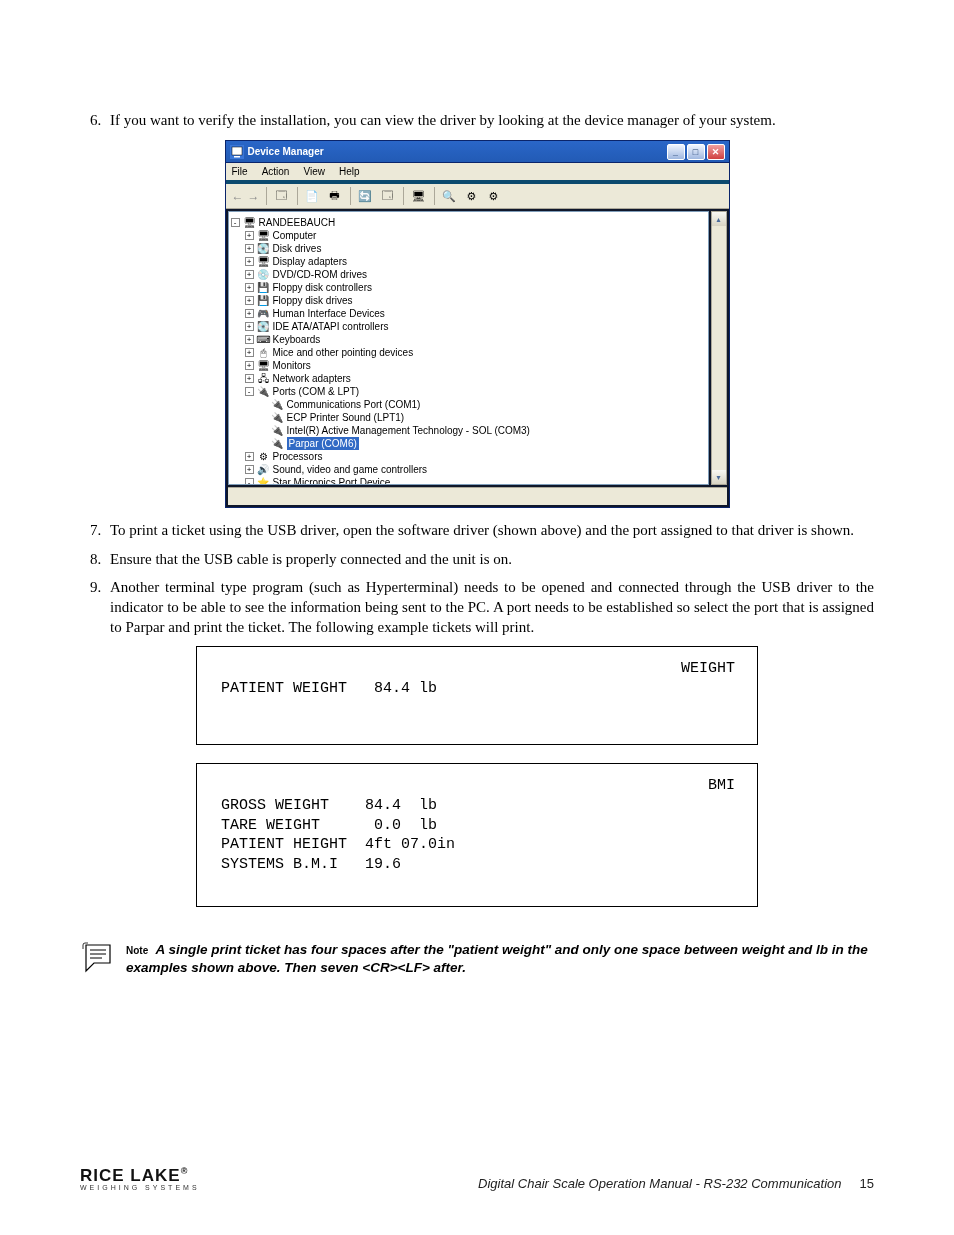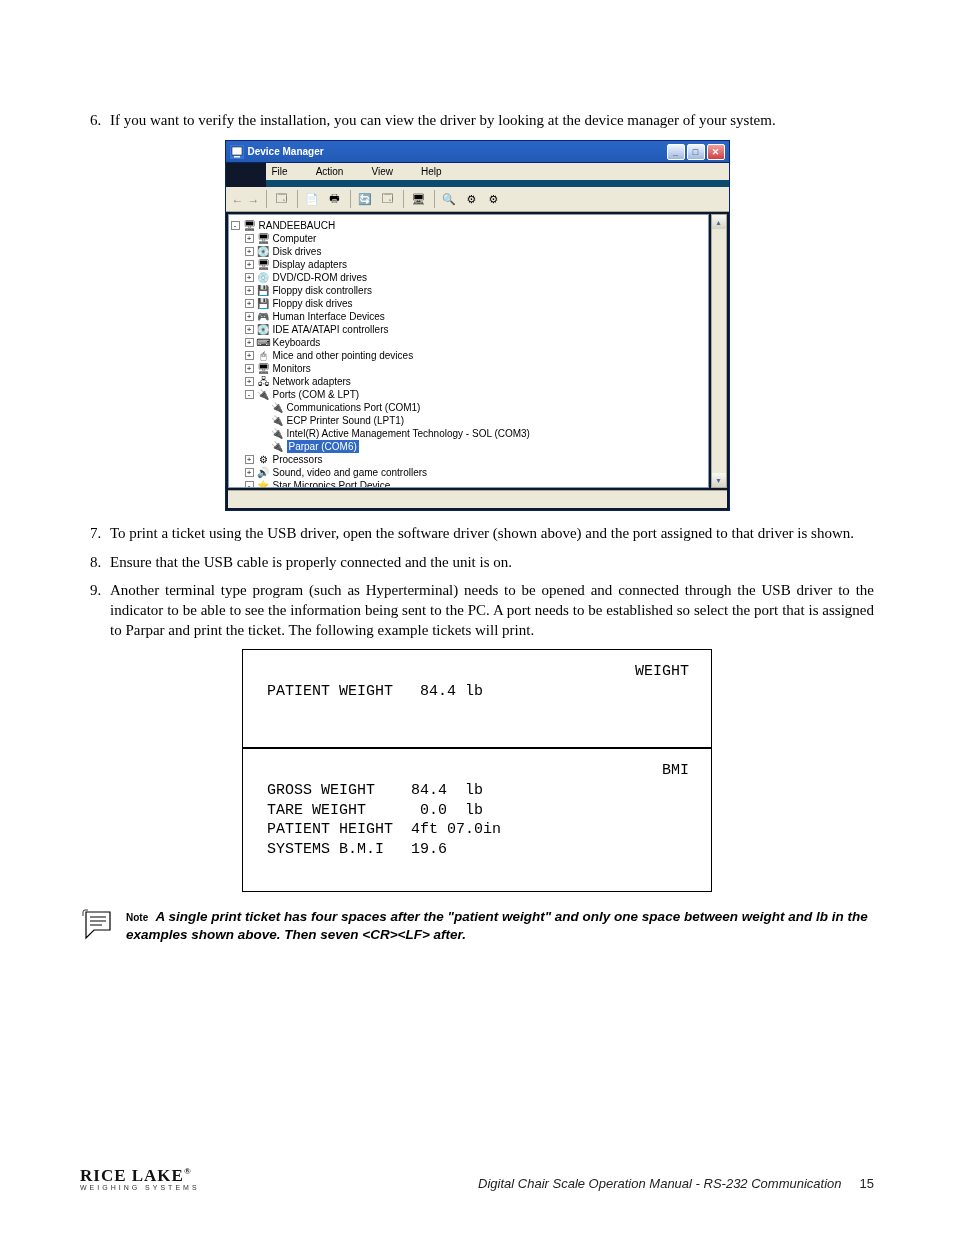--- a/index.html
+++ b/index.html
@@ -56,22 +56,22 @@
   .win-btns { display:flex; gap:2px;}
   .win-btn {
     width:18px;height:16px;background:linear-gradient(to bottom,#f0f5ff,#a0b8e0);
     border:1px solid #fff;border-radius:2px;display:flex;align-items:center;justify-content:center;
     font-weight:bold;color:#1a3a6a;font-size:9px;
   }
   .win-btn.close{background:linear-gradient(to bottom,#f0a0a0,#d04040);color:#fff;}
   .dm-menu {
     background: #ece9d8;
     padding: 3px 6px;
-    border-bottom:7px solid #0c4a6e;
-    display:flex;gap:28px;margin-left:40px;
+    border-bottom:4px solid #0c4a6e;
+    display:flex;gap:14px;
   }
   .dm-menu span{color:#000;}
   .dm-toolbar {
     background: #ece9d8;
     padding: 3px 6px;
     border-bottom:1px solid #aca899;
     display:flex;align-items:center;gap:4px;
   }
   .tb-arrow{color:#888;font-size:12px;}
   .tb-sep{width:1px;height:18px;background:#aca899;margin:0 2px;}
@@ -109,45 +109,46 @@
     width:16px;background:#ece9d8;border:1px solid #aca899;margin:2px 2px 2px 0;
     display:flex;flex-direction:column;justify-content:space-between;
   }
   .sc-btn{height:14px;background:linear-gradient(to bottom,#f8f8f4,#d8d4c4);
     display:flex;align-items:center;justify-content:center;font-size:8px;color:#4a6a9a;}
   .dm-status{height:18px;background:#ece9d8;border-top:1px solid #aca899;margin:0 2px 2px 2px;}
   
   .tickets-wrap{display:flex;flex-direction:column;align-items:center;margin:4px 0 16px 0;}
   .ticket {
     border:1px solid #000;
-    width:470px;
+    width:562px;
     padding: 18px 24px 24px 24px;
     font-family: "Courier New", Courier, monospace;
     font-size:15px;
     line-height:1.3;
+    margin-bottom:18px;
     position:relative;
   }
   .ticket-label{position:absolute;top:12px;right:22px;font-family:"Courier New",monospace;}
   .ticket-rows{white-space:pre;}
   
   .note-block{display:flex;align-items:flex-start;gap:6px;margin-top:2px;}
   .note-icon{
     width:40px;height:34px;flex-shrink:0;position:relative;
   }
   .note-icon svg{width:40px;height:34px;}
   .note-word{font-family:Arial,sans-serif;font-weight:bold;font-size:10px;margin-right:4px;}
   .note-text{font-style:italic;font-family:Arial,sans-serif;font-weight:bold;font-size:13.5px;line-height:1.35;}
   
   .footer{
     position:absolute;bottom:44px;left:80px;right:80px;
     display:flex;align-items:flex-end;justify-content:space-between;
     border-top: none;
   }
   .footer-logo{display:flex;flex-direction:column;line-height:1;}
-  .footer-logo-top{font-family:Liberation Serif, serif;font-weight:900;font-size:17px;letter-spacing:1px;color:#111;}
+  .footer-logo-top{font-family:Liberation Sans, sans-serif;font-weight:900;font-size:17px;letter-spacing:1px;color:#111;}
   .footer-logo-top .reg{font-size:9px;vertical-align:top;}
   .footer-logo-sub{font-family:Arial,sans-serif;font-size:7px;letter-spacing:3px;color:#333;}
   .footer-right{font-family:Arial,sans-serif;font-style:italic;font-size:13px;color:#222;display:flex;align-items:baseline;gap:18px;}
   .footer-page{font-style:normal;}
 </style>
 </head>
 <body>
 
 <ol class="instructions">
   <li>

